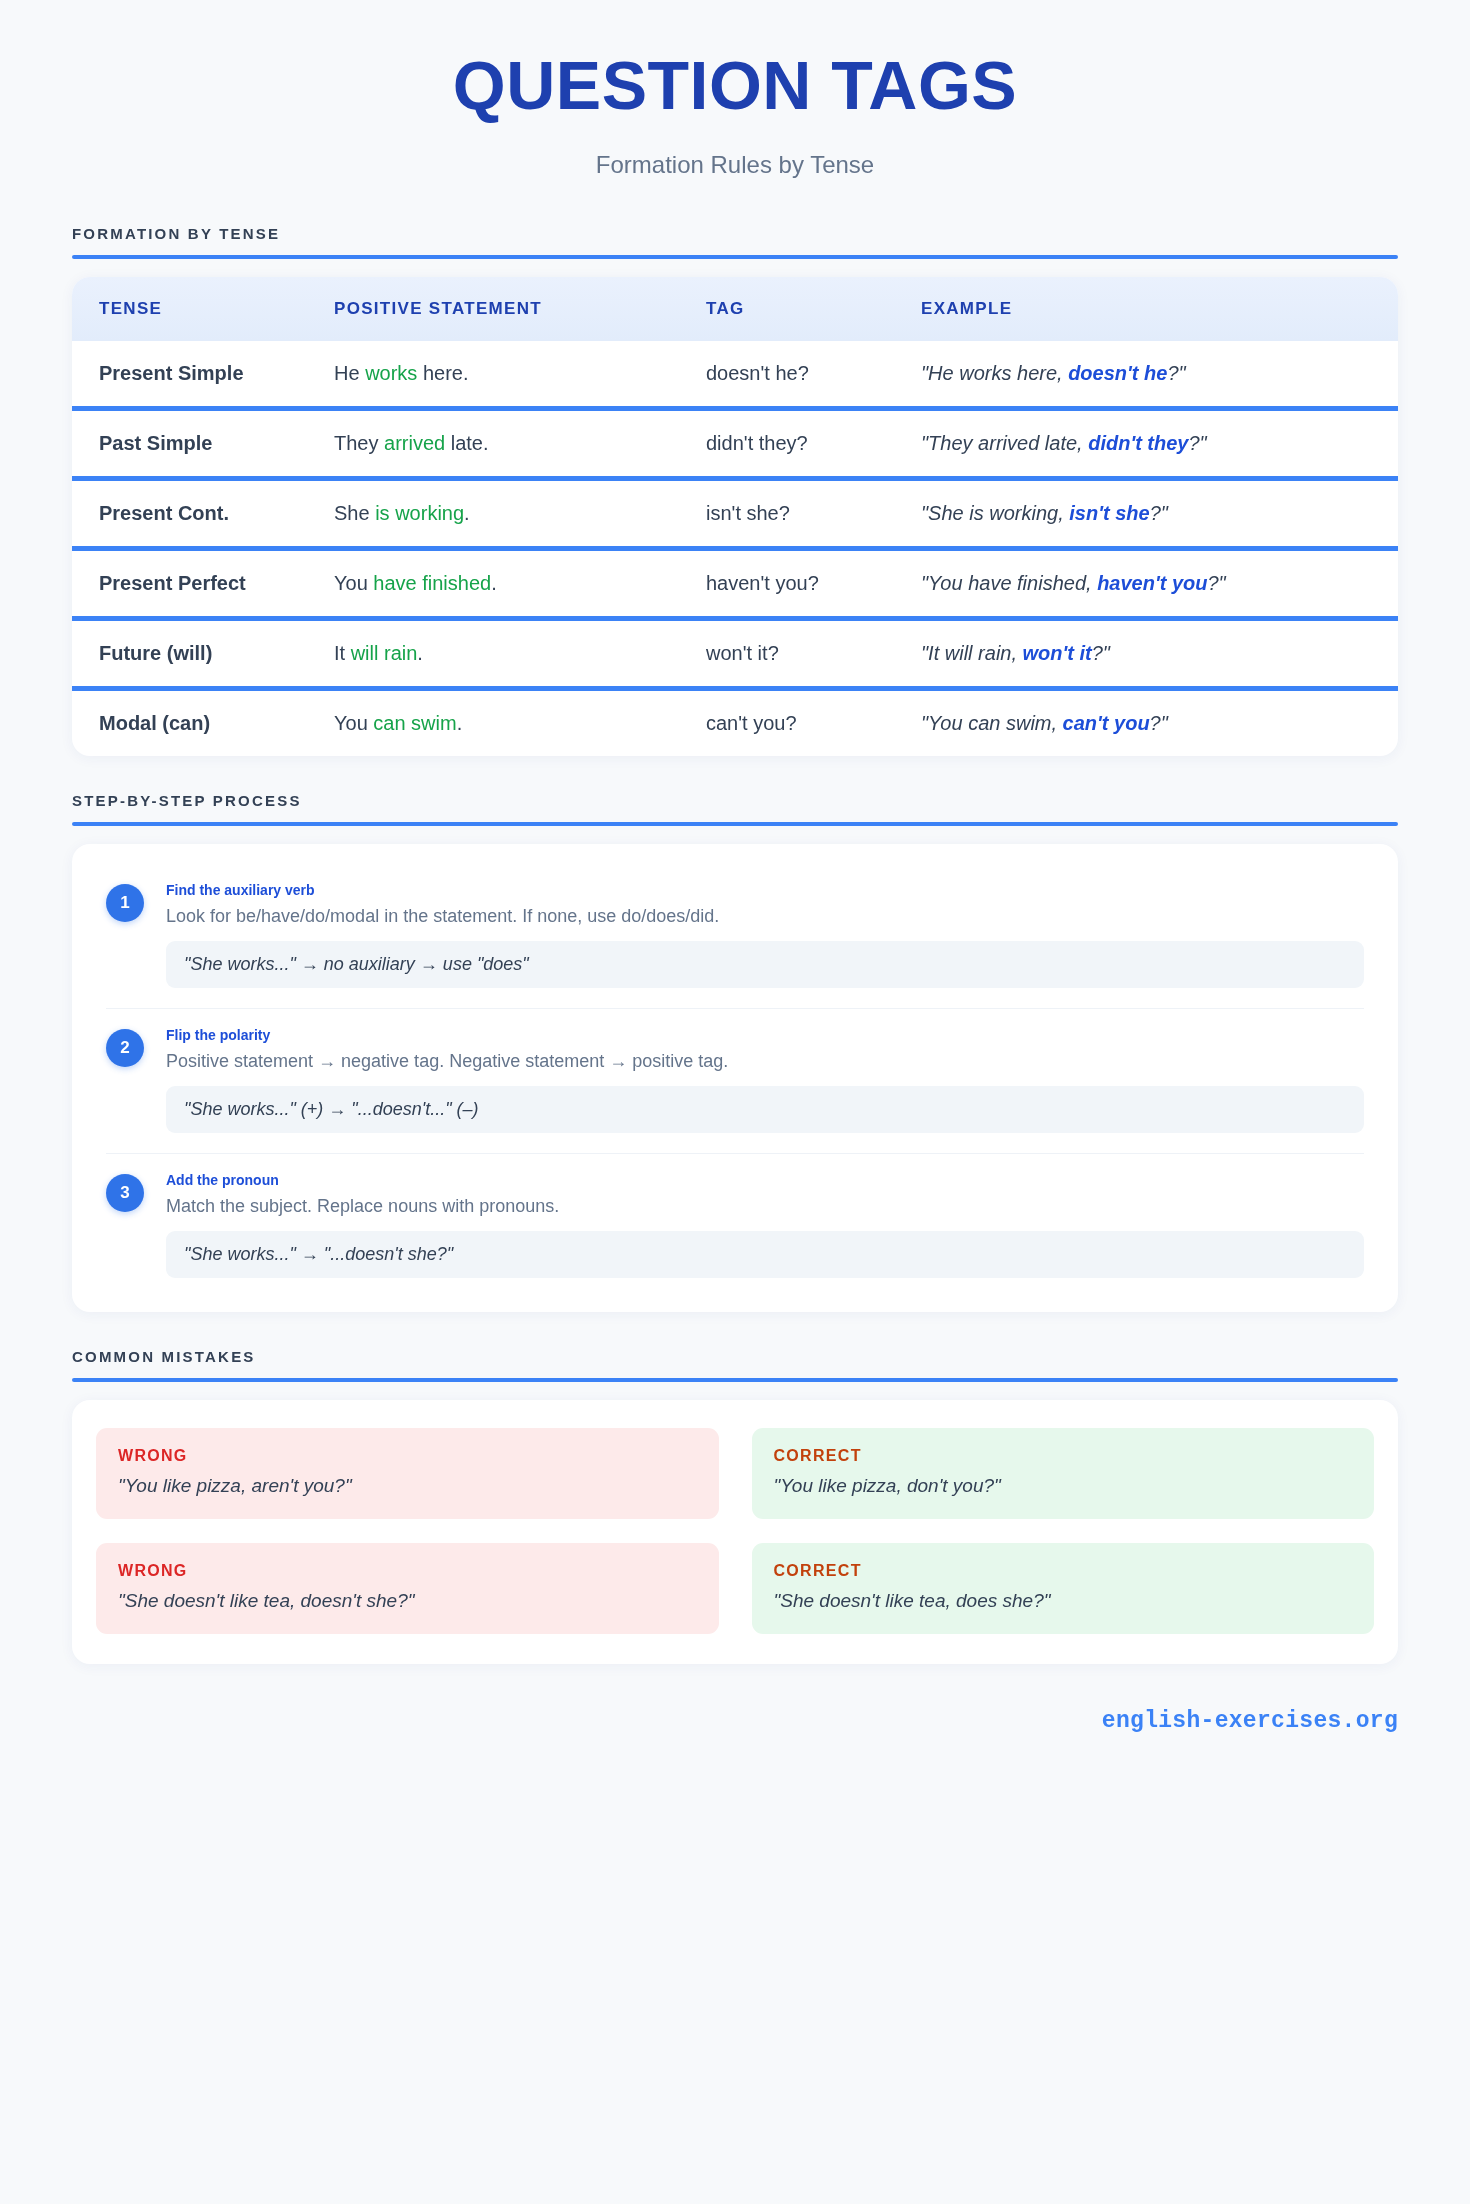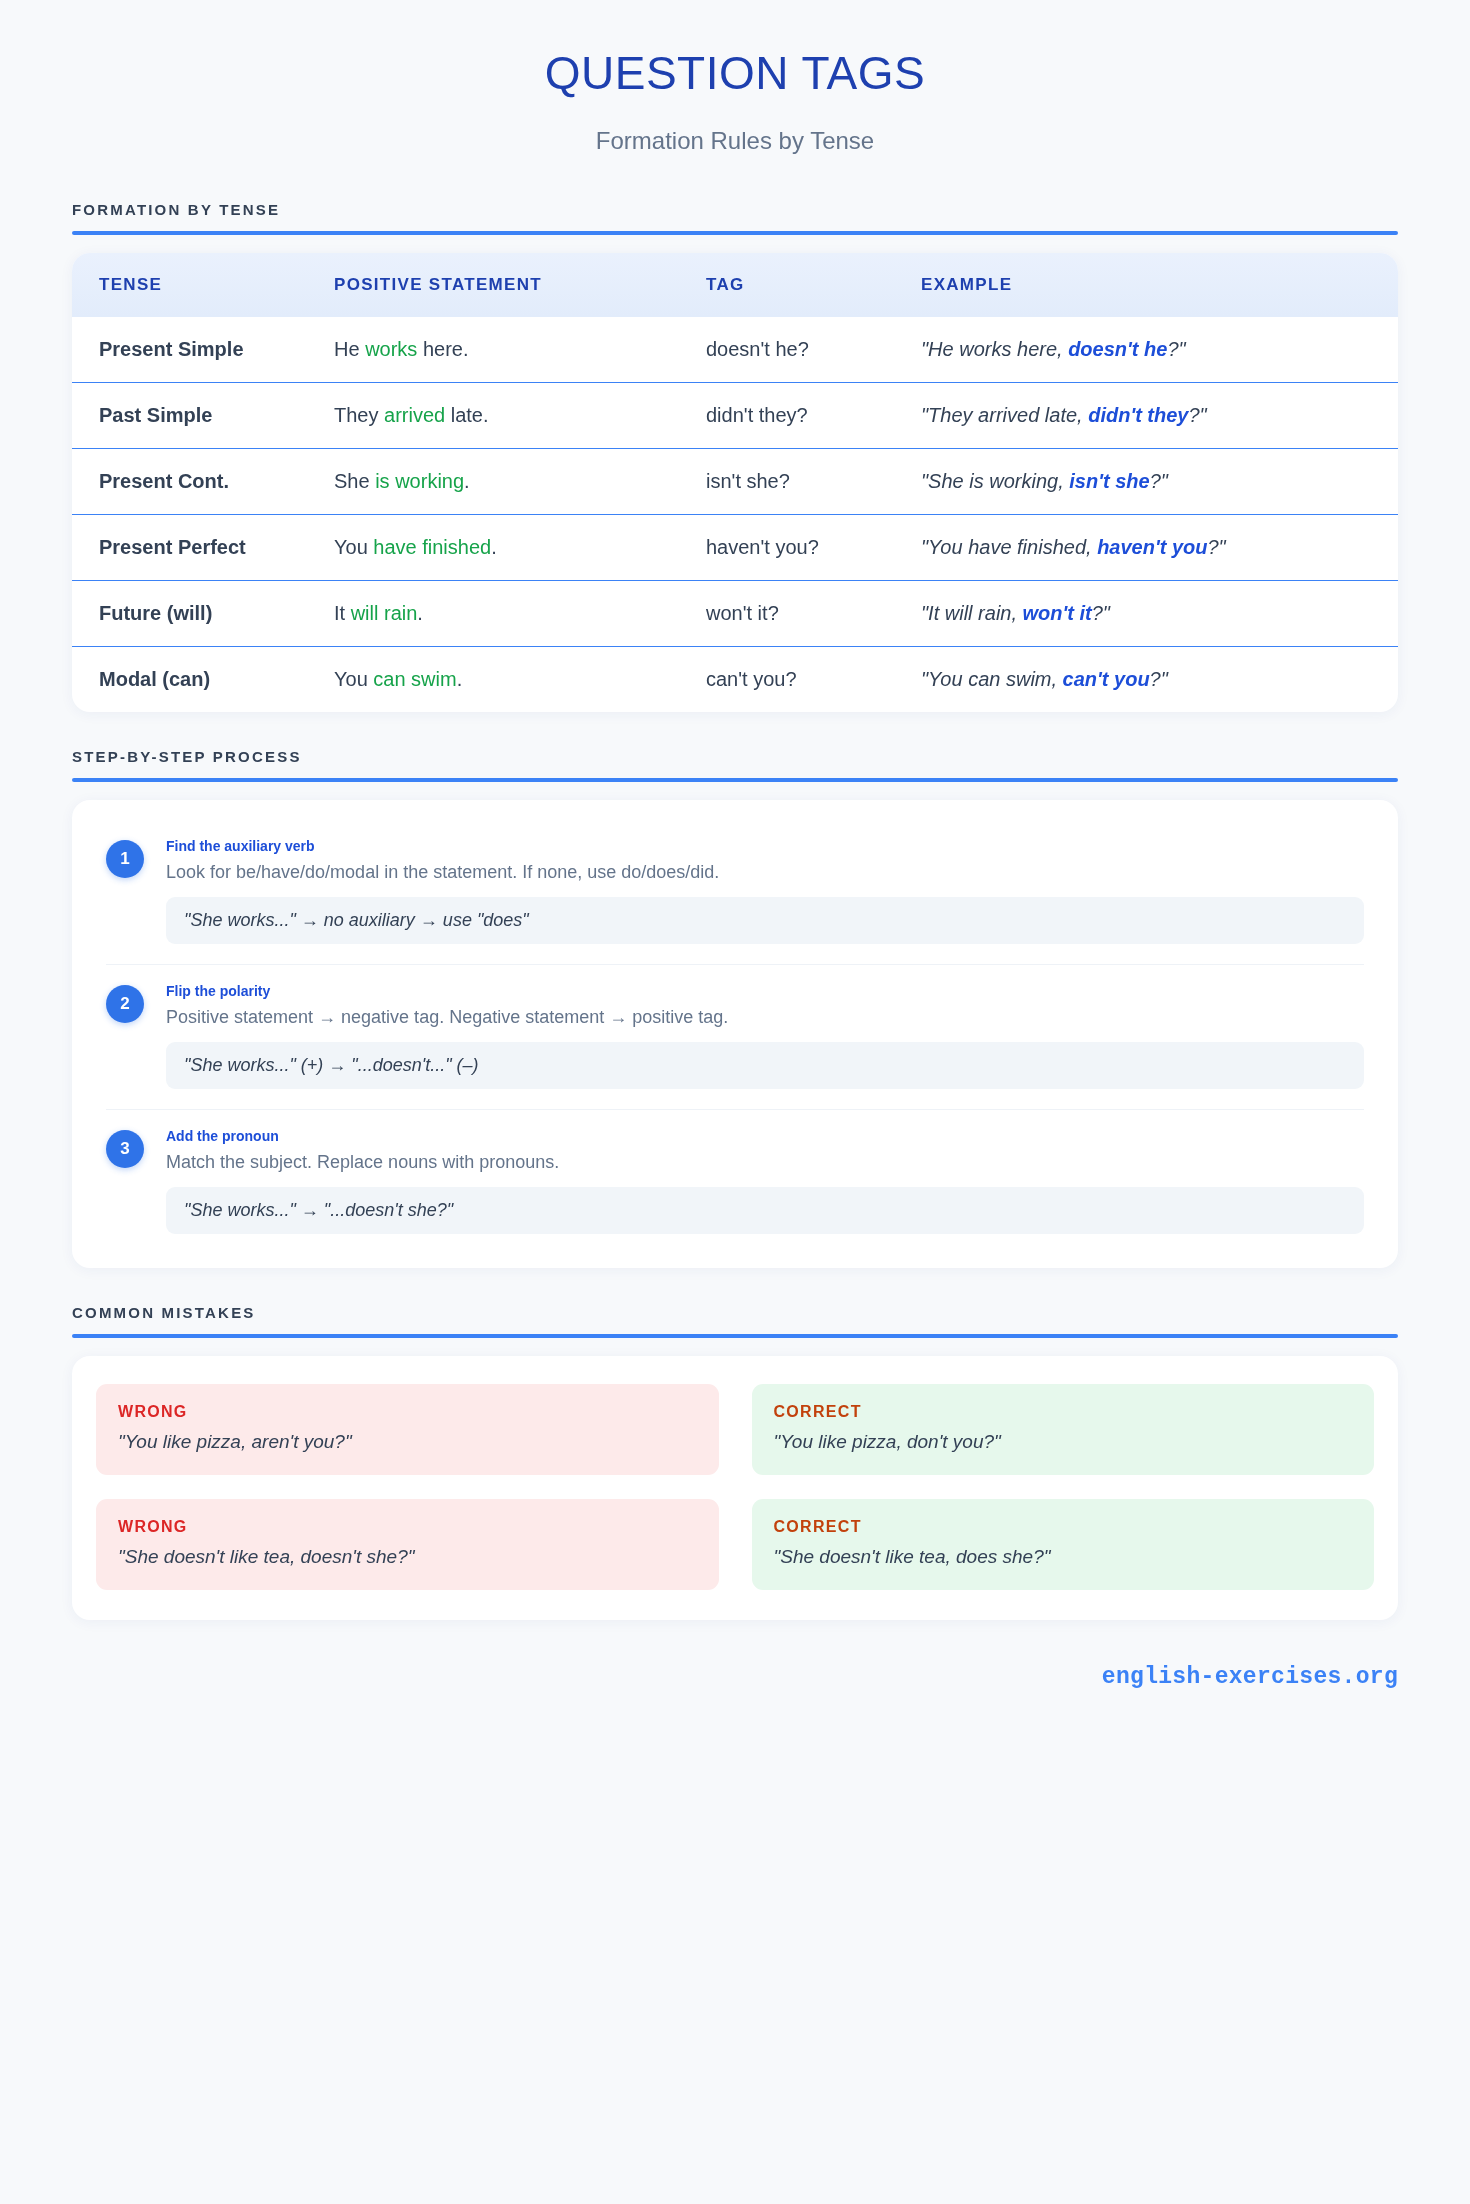--- a/index.html
+++ b/index.html
@@ -19,22 +19,22 @@
     background: #f7f9fb;
   }
 
   
   .header {
     text-align: center;
     padding-top: 48px;
     padding-bottom: 10px;
   }
   .main-title {
-    font-size: 46px;
-    font-weight: normal;
+    font-size: 68px;
+    font-weight: bold;
     color: #1e40af;
     letter-spacing: 0.5px;
     line-height: 1.1;
   }
   .sub-title {
     font-size: 24px;
     color: #64748b;
     margin-top: 28px;
     font-weight: normal;
   }
@@ -77,21 +77,21 @@
     font-size: 17px;
     font-weight: bold;
     color: #1e40af;
     letter-spacing: 1.3px;
     padding: 22px 10px 22px 0;
   }
   table.tense-table tbody td {
     padding: 21px 10px 21px 0;
     font-size: 20px;
     color: #334155;
-    border-bottom: 1px solid #3b82f6;
+    border-bottom: 5px solid #3b82f6;
     vertical-align: middle;
   }
   table.tense-table tbody tr:last-child td { border-bottom: none; }
 
   .col-tense   { width: 262px; padding-left: 27px !important; }
   .col-pos     { width: 372px; }
   .col-tag     { width: 215px; }
   .col-example { width: auto; }
 
   td.c-tense {

